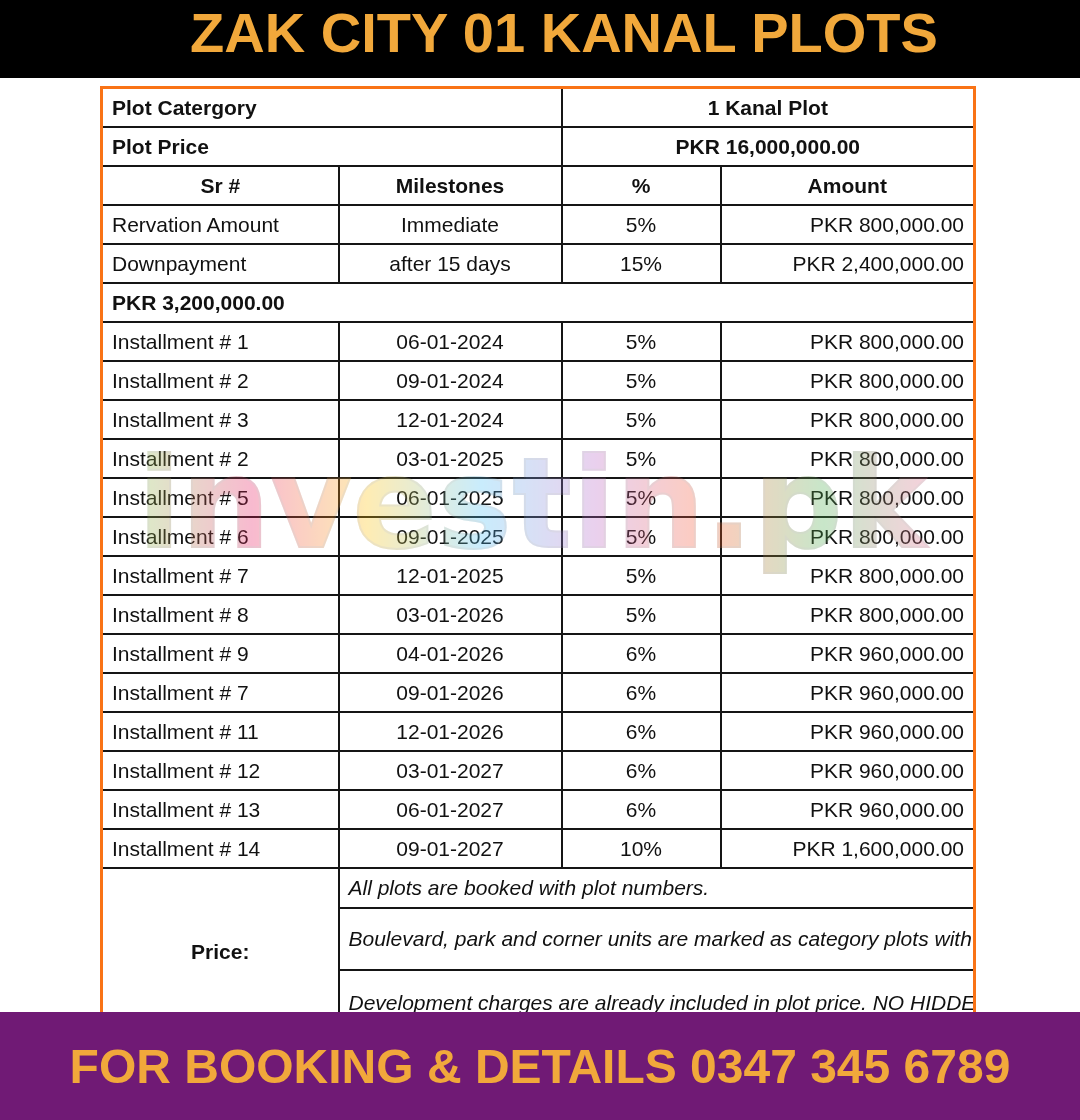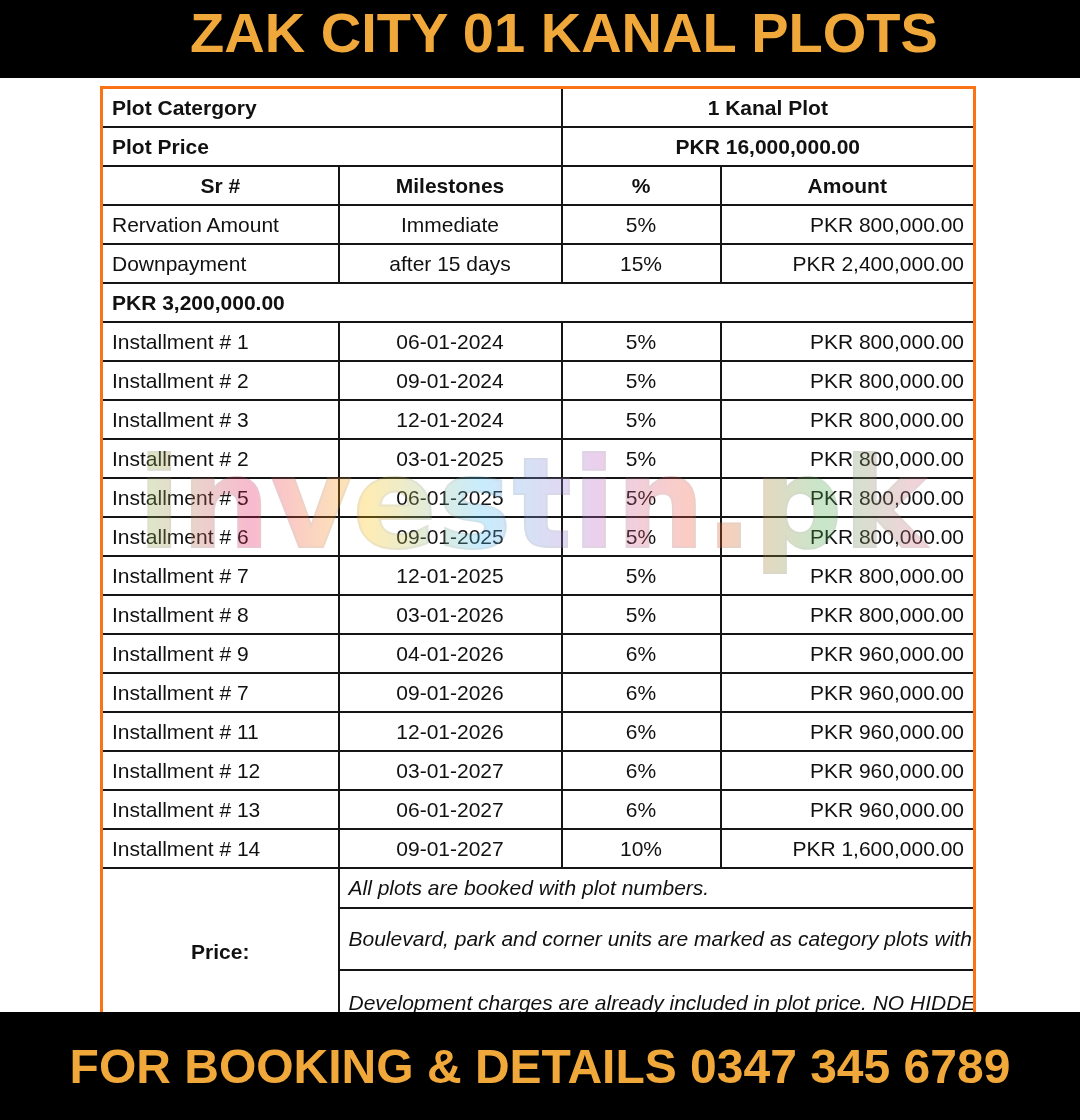--- a/index.html
+++ b/index.html
@@ -20,21 +20,21 @@
   }
   .top-bar .title {
     color: #F1A83B;
     font-size: 56px; font-weight: bold;
     letter-spacing: 0px;
     white-space: nowrap;
   }
   .bottom-bar {
     position: absolute; top: 1012px; left: 0;
     width: 1080px; height: 108px;
-    background: #000000;
+    background: #701a75;
     display: flex; align-items: center; justify-content: center;
   }
   .bottom-bar .booking {
     color: #F1A83B;
     font-size: 48px; font-weight: bold;
     white-space: nowrap;
   }
 
   
   .table-wrap { position: absolute; top: 86px; left: 100px; width: 873px; }

